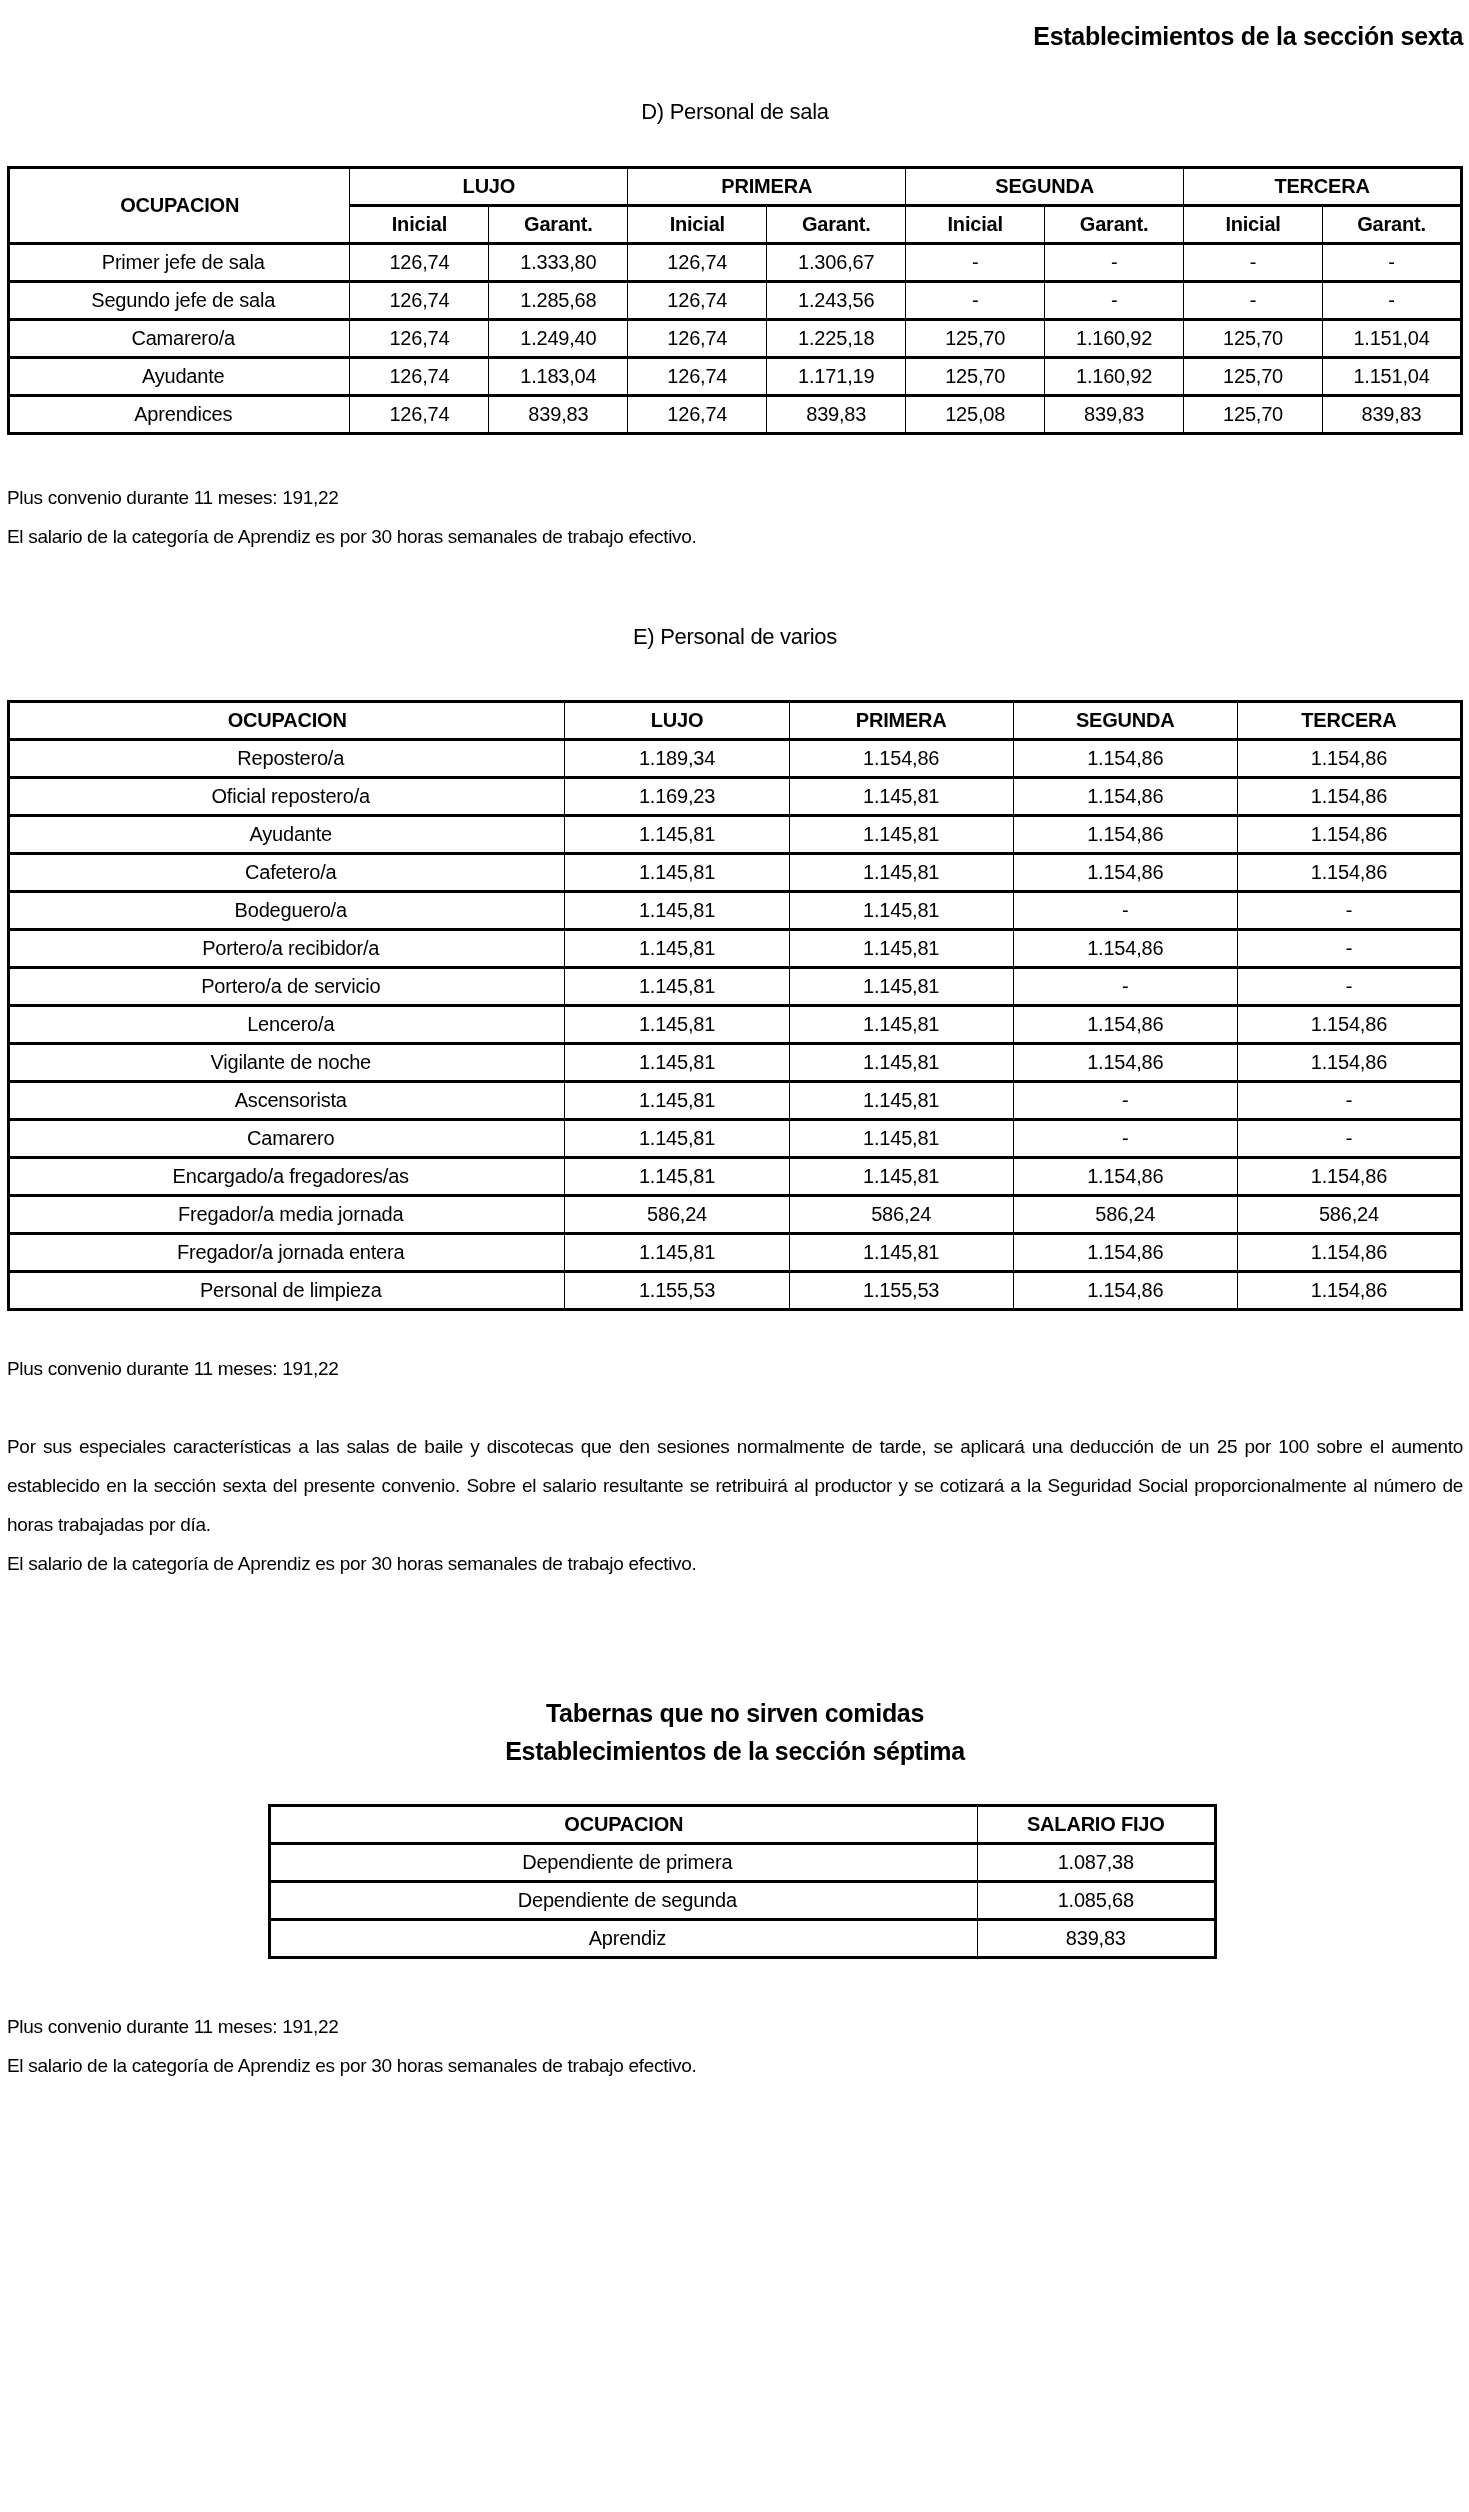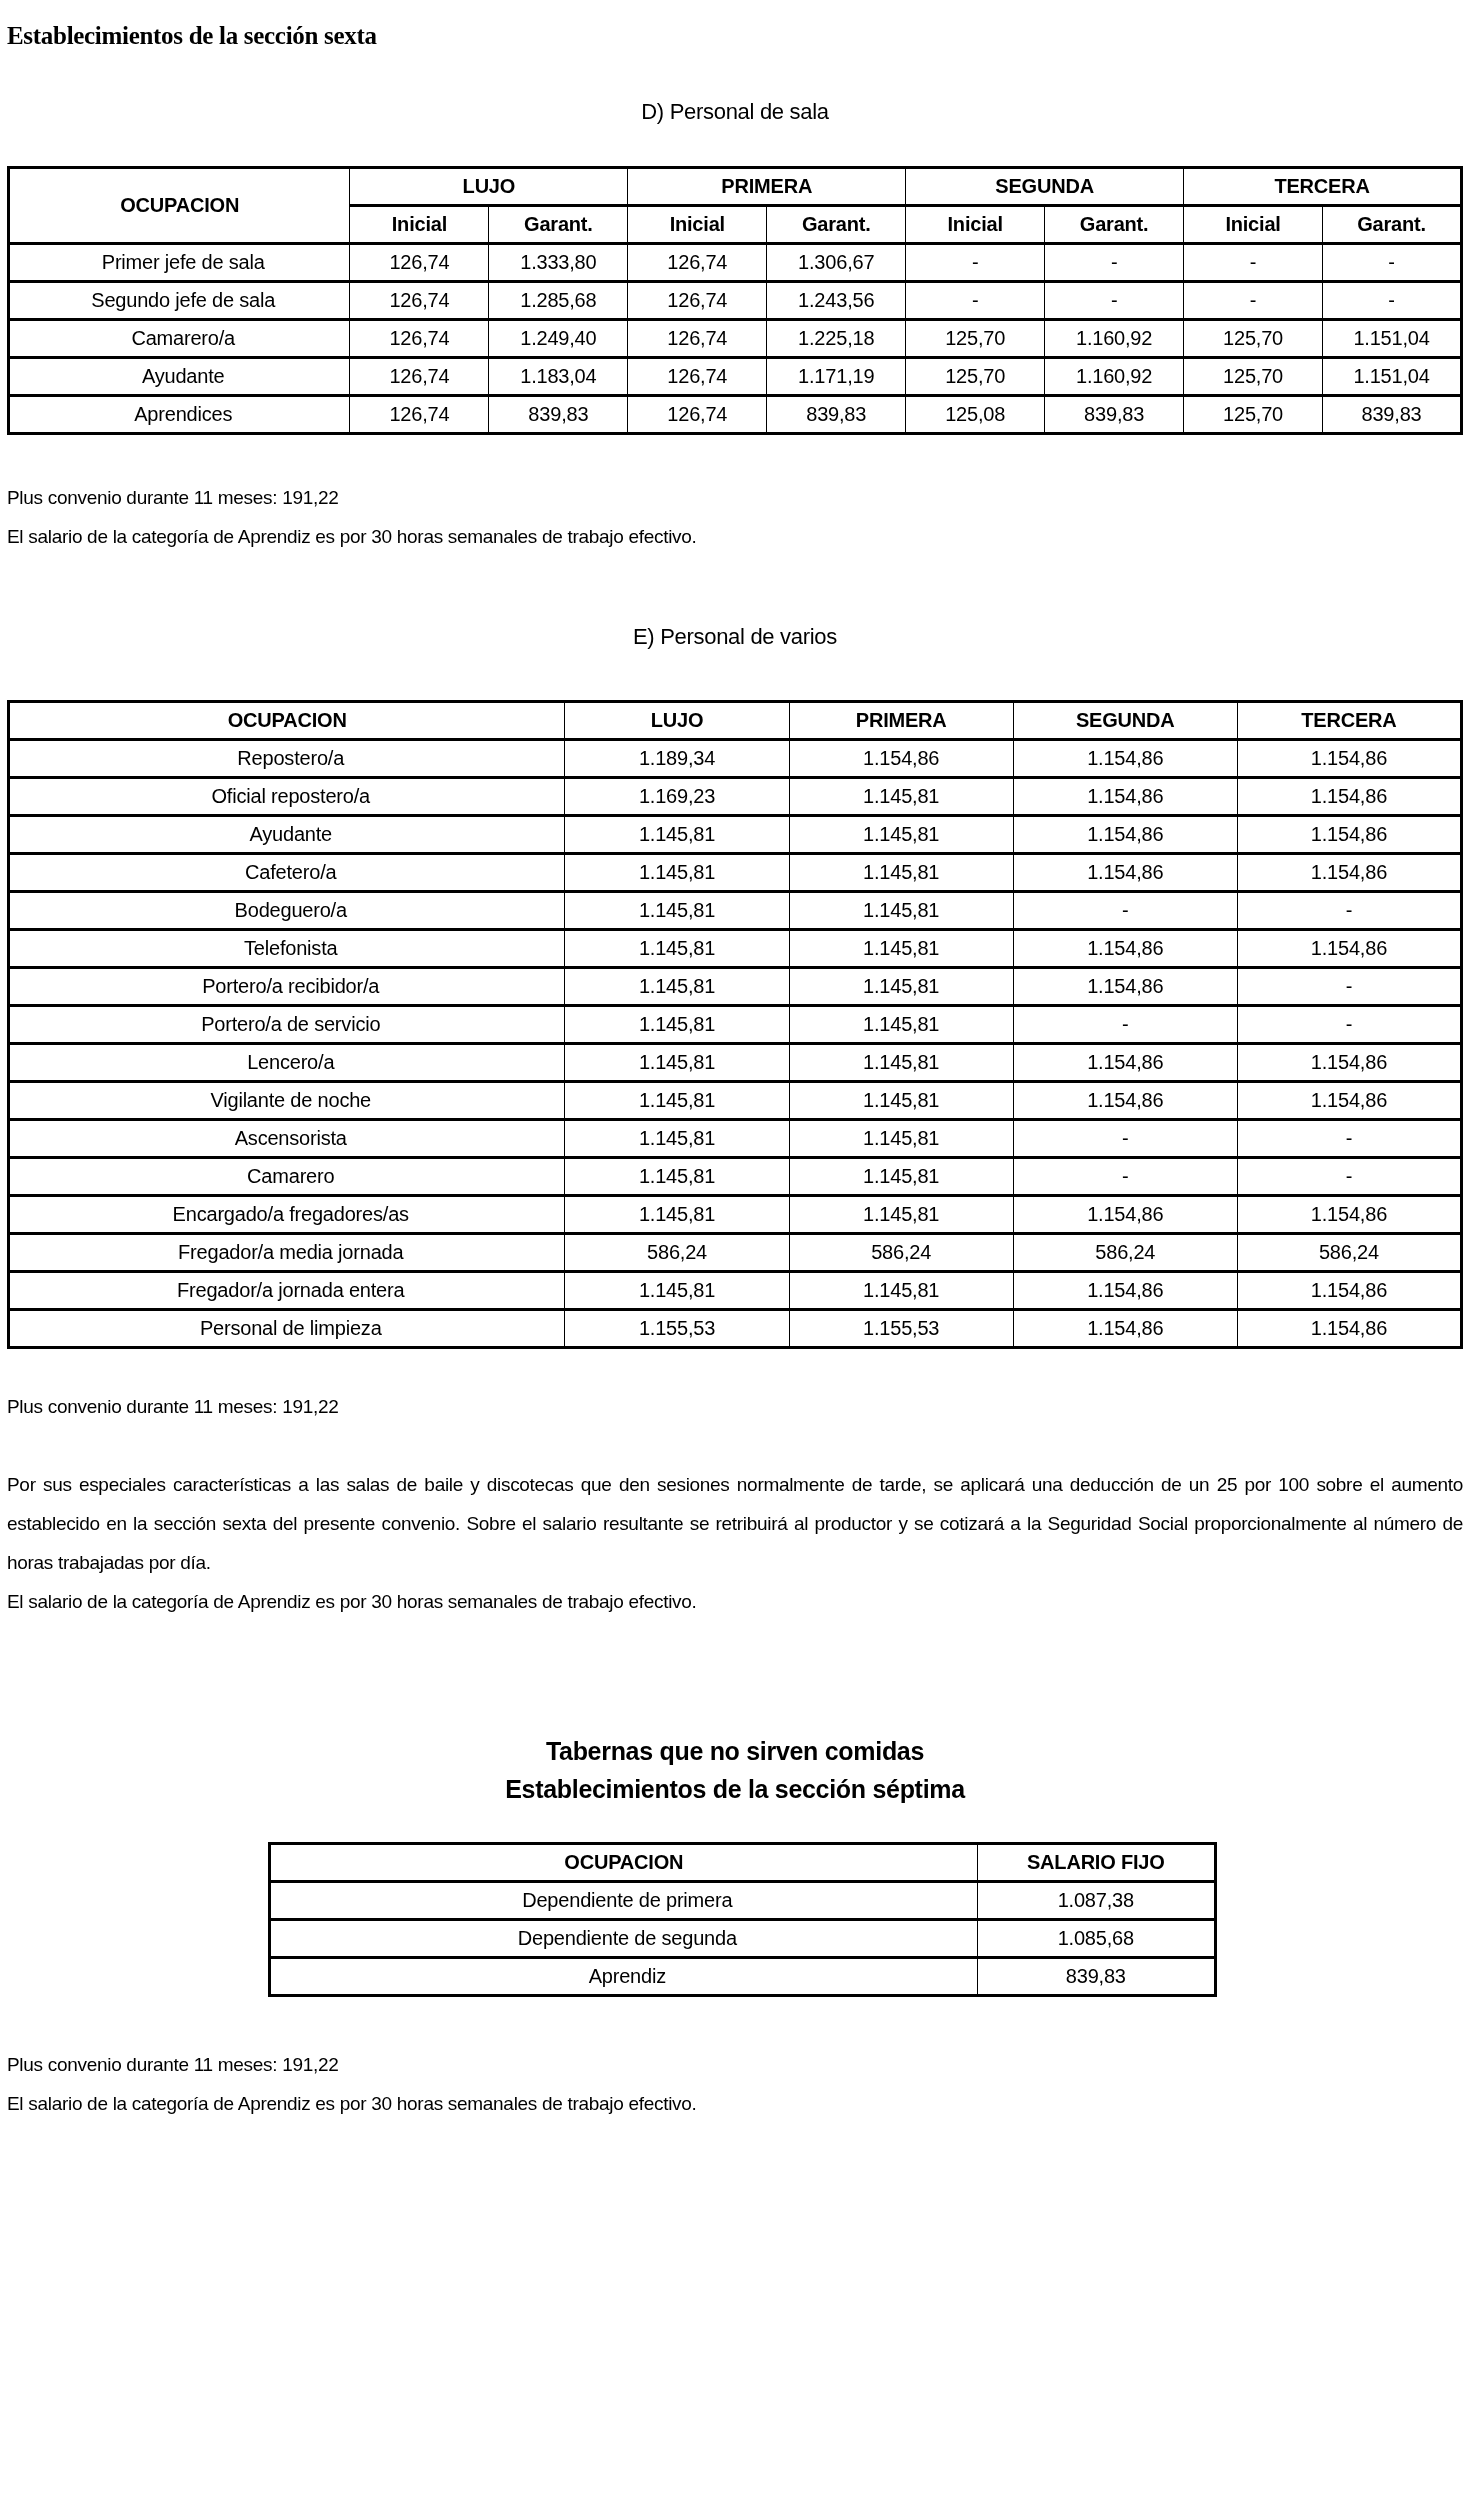--- a/index.html
+++ b/index.html
@@ -6,21 +6,21 @@
   body {
     width: 1470px; height: 2512px;
     color: #000;
     font-family: "Liberation Sans", sans-serif;
     -webkit-font-smoothing: antialiased;
   }
   .page { width: 1470px; height: 2512px; padding: 0 7px; box-sizing: border-box; overflow: hidden; }
 
   .h-main {
     font-weight: bold; font-size: 25px; line-height: 30px;
-    text-align: left; margin: 21px 0 0 0; letter-spacing: -0.3px; font-family: Liberation Serif, serif;
+    text-align: right; margin: 21px 0 0 0; letter-spacing: -0.3px;
   }
   .h-sub {
     font-weight: normal; font-size: 22px; line-height: 30px;
     text-align: center; margin: 46px 0 0 0; letter-spacing: -0.3px;
   }
   .h-sub-e { margin-top: 66px; }
   .h-sept {
     font-weight: bold; font-size: 25px; line-height: 38px;
     text-align: center; margin: 111px 0 0 0; letter-spacing: -0.3px;
   }
@@ -204,27 +204,20 @@
           <td class="num">1.154,86</td>
         </tr>
         <tr>
           <td class="occ">Bodeguero/a</td>
           <td class="num">1.145,81</td>
           <td class="num">1.145,81</td>
           <td class="num">-</td>
           <td class="num">-</td>
         </tr>
         <tr>
-          <td class="occ">Telefonista</td>
-          <td class="num">1.145,81</td>
-          <td class="num">1.145,81</td>
-          <td class="num">1.154,86</td>
-          <td class="num">1.154,86</td>
-        </tr>
-        <tr>
           <td class="occ">Portero/a recibidor/a</td>
           <td class="num">1.145,81</td>
           <td class="num">1.145,81</td>
           <td class="num">1.154,86</td>
           <td class="num">-</td>
         </tr>
         <tr>
           <td class="occ">Portero/a de servicio</td>
           <td class="num">1.145,81</td>
           <td class="num">1.145,81</td>

